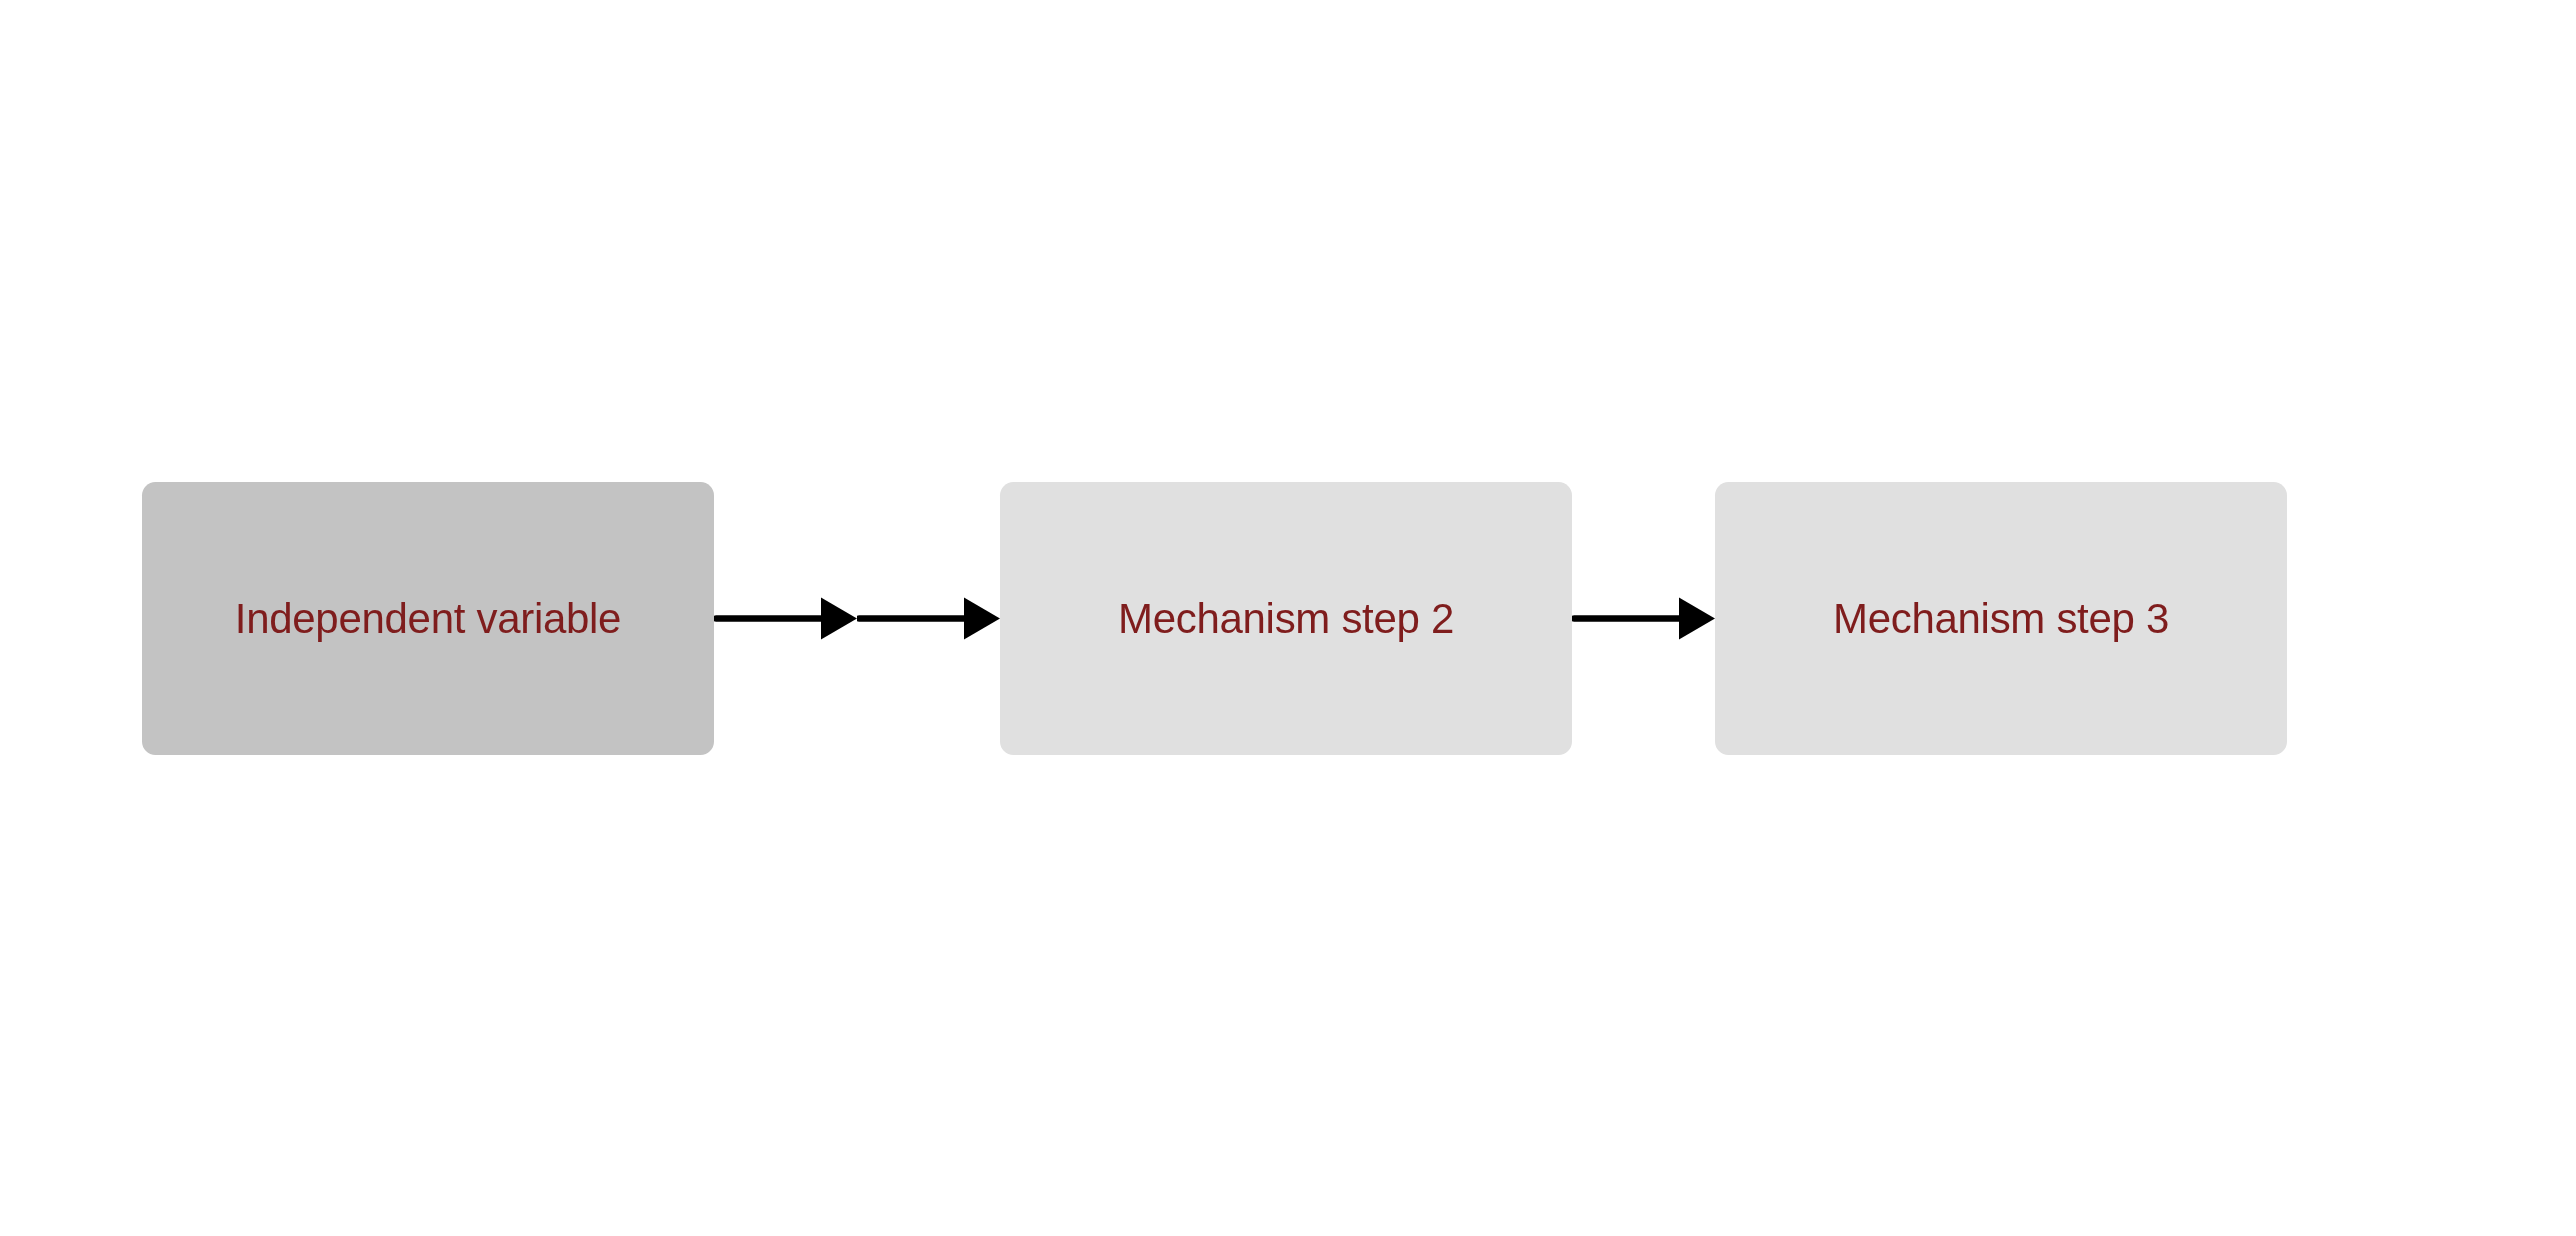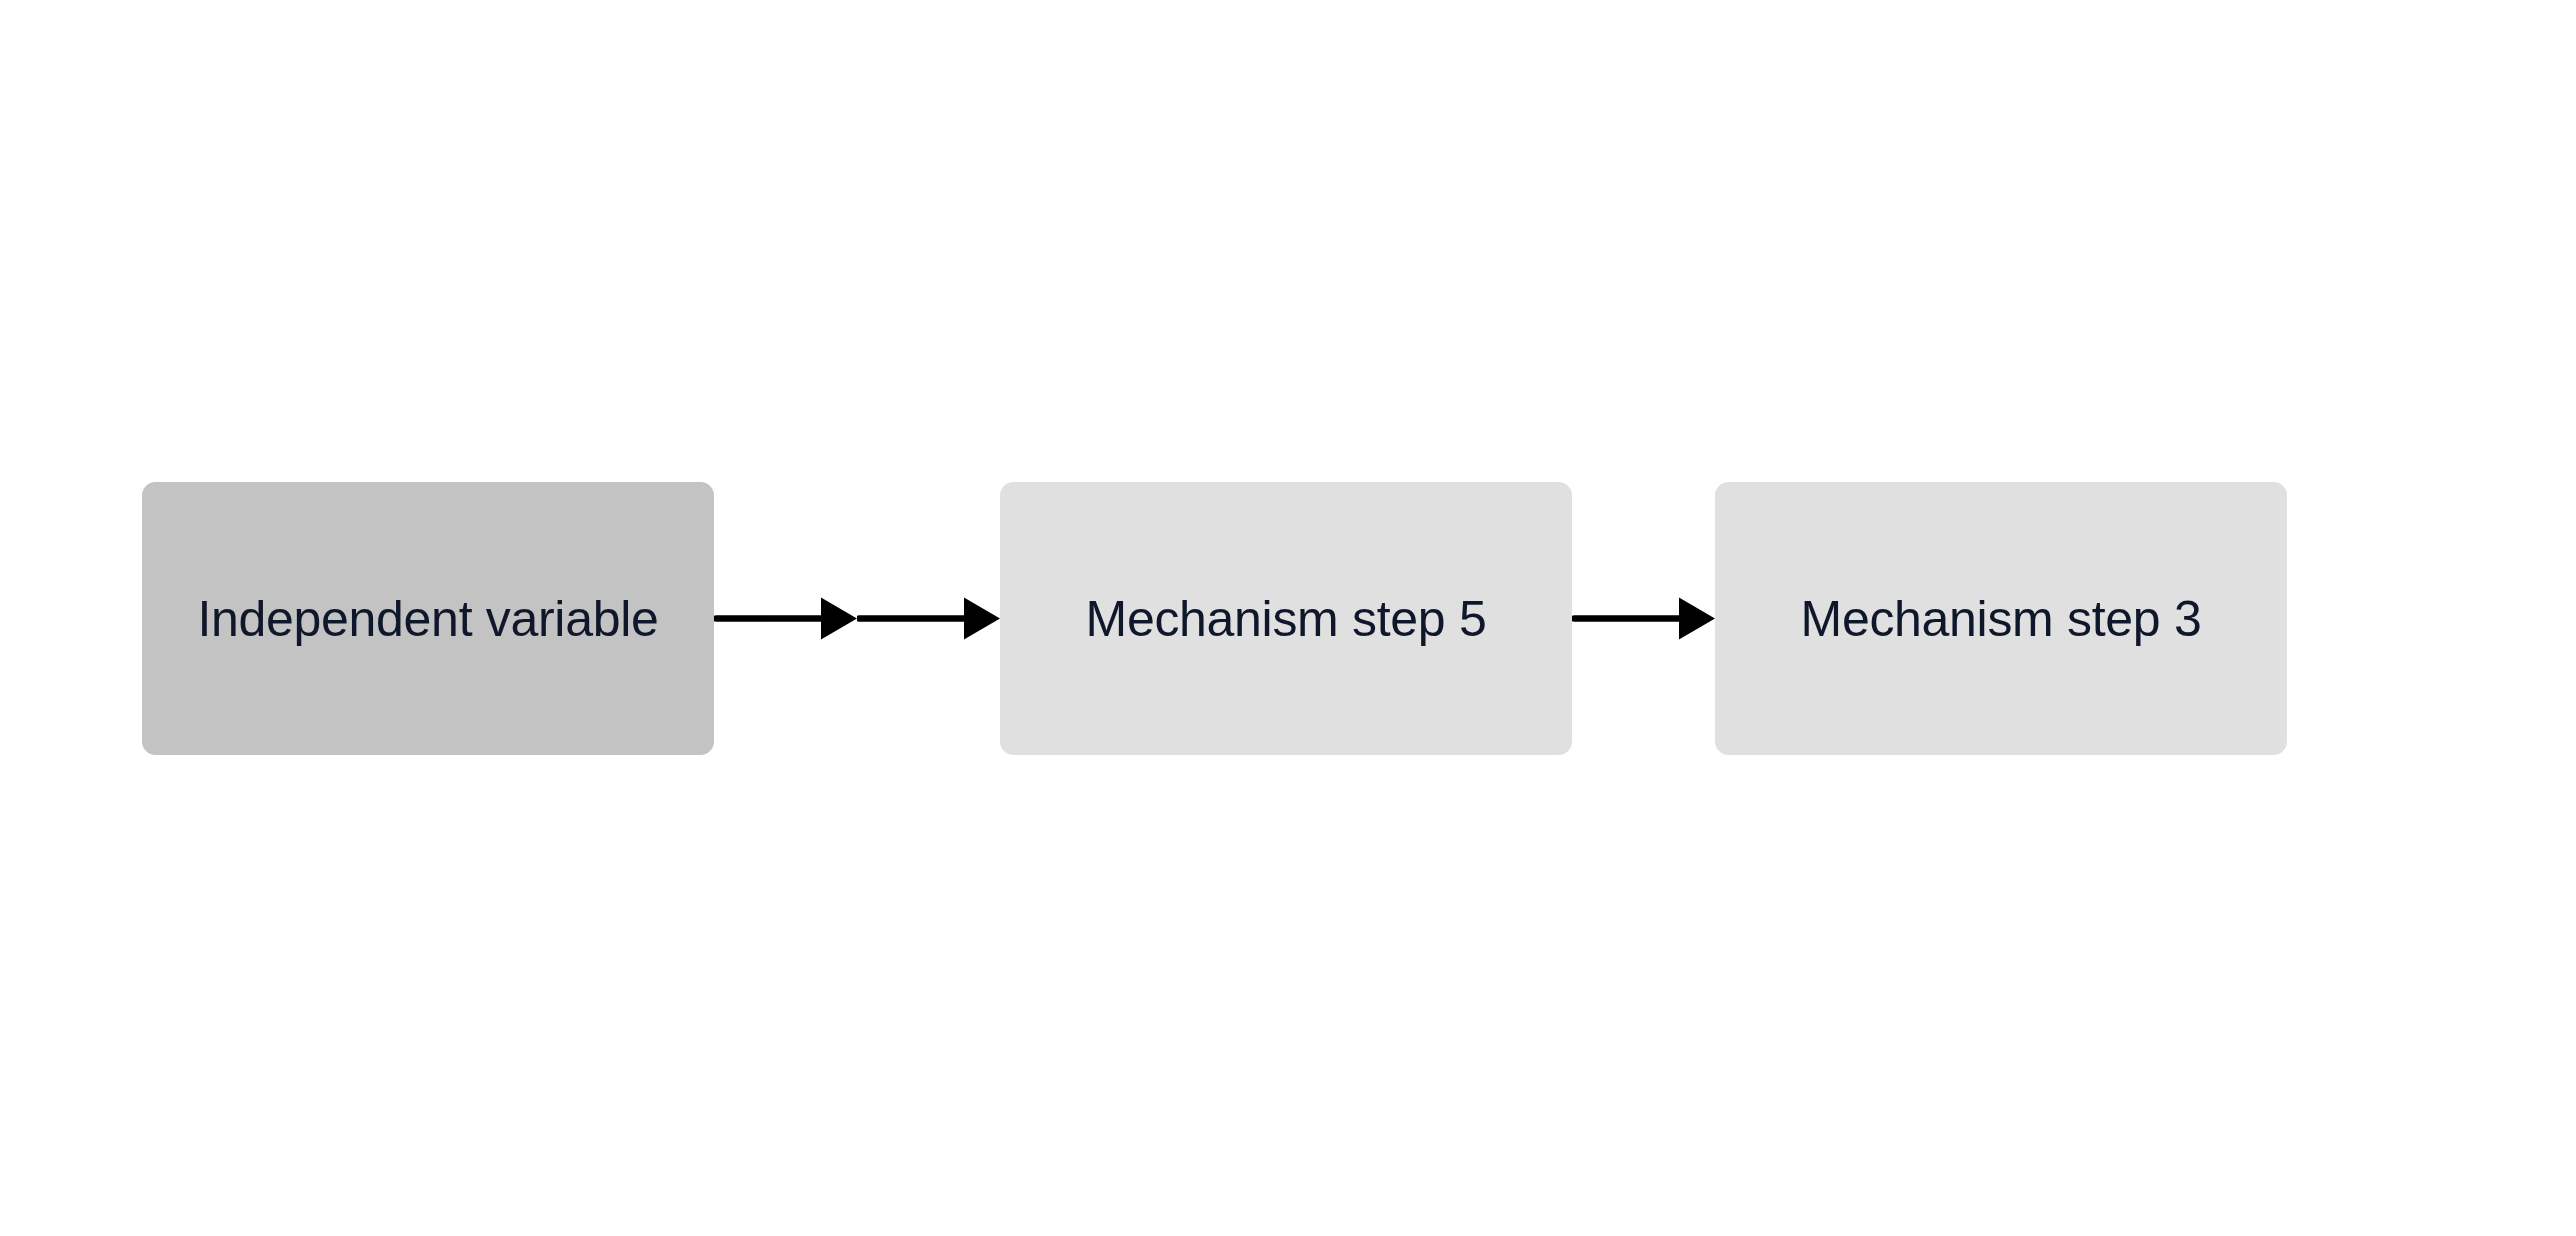--- a/index.html
+++ b/index.html
@@ -48,23 +48,23 @@
   .node-box.variant-endpoint {
     background: #c3c3c3;
   }
 
   .node-box.variant-step {
     background: #e0e0e0;
   }
 
   .node-label {
     font-family: "Liberation Sans", sans-serif;
-    font-size: 50px;
+    font-size: 42px;
     font-weight: 400;
-    color: #0f172a;
+    color: #7f1d1d;
     line-height: 1;
     letter-spacing: -0.3px;
     white-space: nowrap;
     text-align: center;
   }
 
   .connector {
     flex: 0 0 auto;
     width: 143px;
     height: 273px;
@@ -100,21 +100,21 @@
 
 
     <div class="connector">
       <svg width="143" height="273" viewBox="0 0 278 530">
         <line x1="4" y1="265" x2="212" y2="265" stroke="#000000" stroke-width="13" stroke-linecap="round"></line>
         <polygon points="208,224 278,265 208,306" fill="#000000"></polygon>
       </svg>
     </div>
 
     <div class="node-box variant-step">
-      <span class="node-label">Mechanism step 5</span>
+      <span class="node-label">Mechanism step 2</span>
     </div>
 
     <div class="connector">
       <svg width="143" height="273" viewBox="0 0 278 530">
         <line x1="4" y1="265" x2="212" y2="265" stroke="#000000" stroke-width="13" stroke-linecap="round"></line>
         <polygon points="208,224 278,265 208,306" fill="#000000"></polygon>
       </svg>
     </div>
 
     <div class="node-box variant-step">

